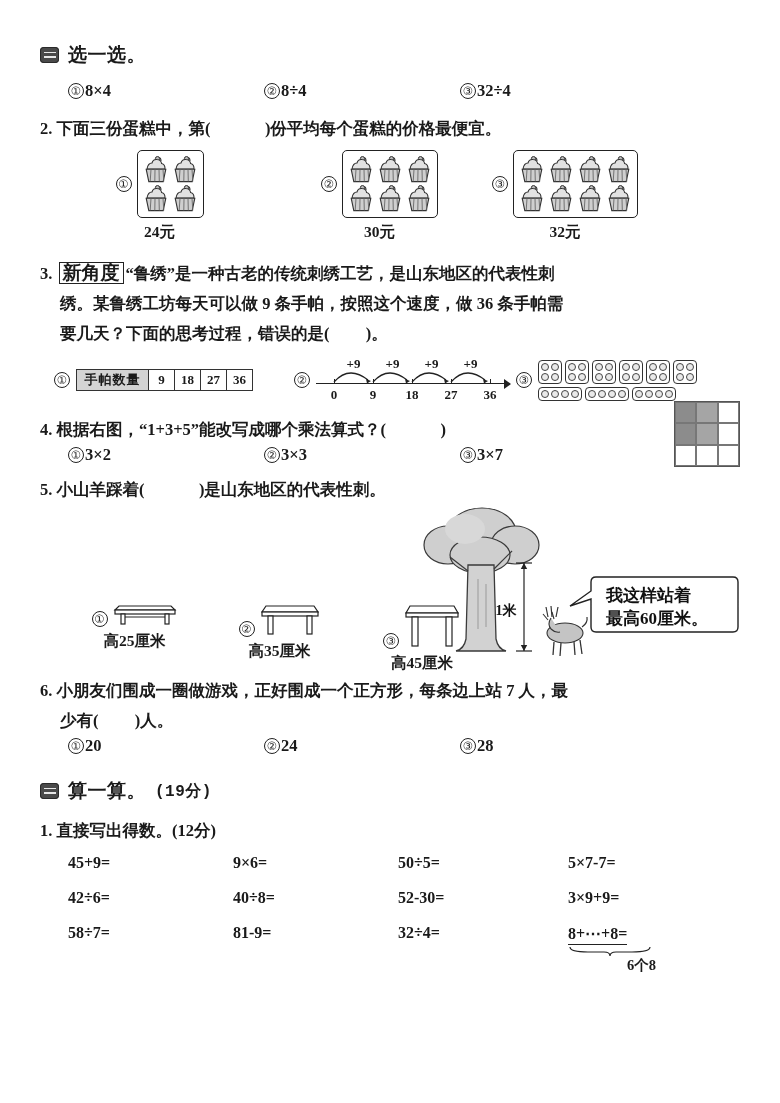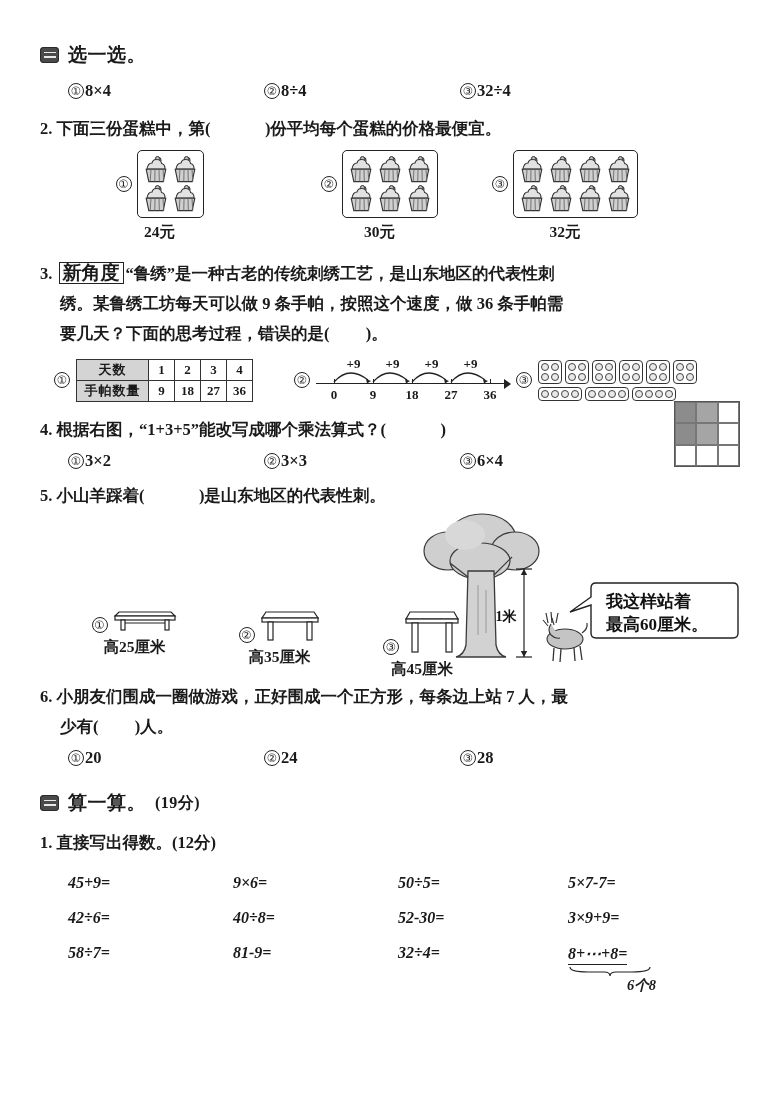--- a/index.html
+++ b/index.html
@@ -11,21 +11,21 @@
     font-family: "Liberation Serif", "DejaVu Serif", serif;
     color: #1a1a1a;
     position: relative;
     overflow: hidden;
   }
   .page { position: relative; width: 780px; height: 1103px; padding: 0 40px; }
 
   
   .section-head {
     display: flex; align-items: center; gap: 9px;
-    font-size: 19px; font-weight: bold; letter-spacing: .5px;
+    font-size: 19px; font-weight: bold; letter-spacing: .5px; font-family: Liberation Mono, monospace;
   }
   .sec-icon {
     width: 19px; height: 16px; border-radius: 4px;
     background: #4a4a4a; position: relative; flex: none;
     box-shadow: inset 0 0 0 1px #2a2a2a;
   }
   .sec-icon::before, .sec-icon::after {
     content: ""; position: absolute; left: 3.5px; right: 3.5px;
     height: 1.6px; background: #e8e8e8;
   }
@@ -39,21 +39,21 @@
   .q-line { font-size: 16.5px; line-height: 30px; font-weight: bold; }
   .q-num { font-weight: bold; }
   .q-indent { padding-left: 20px; }
   .tag-box {
     display: inline-block; border: 1.3px solid #222; padding: 0px 3px;
     margin: 0 2px; line-height: 20px; font-size: 19px;
   }
   .blank-paren { letter-spacing: 14px; }
 
   
-  .opts { display: flex; padding-left: 28px; margin-top: 6px; }
+  .opts { display: flex; padding-left: 28px; margin-top: 0; }
   .opt { font-size: 16.5px; font-weight: bold; }
   .opt.c1 { width: 196px; }
   .opt.c2 { width: 196px; }
 
   .circ {
     display: inline-block; width: 16px; height: 16px; line-height: 14px;
     border: 1.3px solid #222; border-radius: 50%; text-align: center;
     font-size: 11.5px; font-weight: normal; vertical-align: 1px; margin-right: 1px;
     font-family: "Liberation Sans", sans-serif;
   }
@@ -118,21 +118,21 @@
   .stool-item { display: flex; flex-direction: column; align-items: center; }
   .stool-item.s1 { width: 145px; }
   .stool-item.s2 { width: 145px; }
   .stool-item.s3 { width: 140px; }
   .stool-top-row { display: flex; align-items: flex-end; gap: 3px; }
   .stool-cap { font-size: 15.5px; font-weight: bold; margin-top: 4px; }
 
   .tree-scene { position: absolute; right: 0px; top: -8px; width: 320px; height: 168px; }
 
   
-  .calc-block { padding-left: 28px; margin-top: 16px; font-style: italic; }
+  .calc-block { padding-left: 28px; margin-top: 8px; }
   .calc-row { display: flex; margin-bottom: 17px; }
   .calc-cell { font-size: 16px; font-weight: bold; }
   .calc-cell.k1 { width: 165px; }
   .calc-cell.k2 { width: 165px; }
   .calc-cell.k3 { width: 170px; }
   .brace-cell { position: relative; }
   .brace-underline { display: inline-block; border-bottom: 1.3px solid #222; padding-bottom: 1px; }
   .brace-lbl { font-size: 14.5px; text-align: right; width: 86px; margin-top: 12px; margin-left: 2px; font-weight: bold; }
 </style>
 </head>
@@ -387,27 +387,20 @@
     <div class="q-line q-indent">
       <span>要几天？下面的思考过程，错误的是(</span><span class="blank-paren">&nbsp;&nbsp;</span><span>)。</span>
     </div>
 
     <div class="q3-figs">
 
       <div class="fig-wrap f1">
         <span class="circ">①</span>
         <table class="daytab">
           <tbody>
-              <tr>
-            <td class="lbl">天数</td>
-            <td class="val">1</td>
-            <td class="val">2</td>
-            <td class="val">3</td>
-            <td class="val">4</td>
-          </tr>
           <tr>
             <td class="lbl">手帕数量</td>
             <td class="val">9</td>
             <td class="val">18</td>
             <td class="val">27</td>
             <td class="val">36</td>
           </tr>
         </tbody>
           </table>
       </div>
@@ -511,21 +504,21 @@
   </div>
 
   <div class="q q4-wrap" style="margin-top:12px;">
     <div class="q-line">
       <span class="q-num">4.</span>
       <span>根据右图，“1+3+5”能改写成哪个乘法算式？(</span><span class="blank-paren">&nbsp;&nbsp;&nbsp;</span><span>)</span>
     </div>
     <div class="opts">
       <span class="opt c1"><span class="circ">①</span><span>3×2</span></span>
       <span class="opt c2"><span class="circ">②</span><span>3×3</span></span>
-      <span class="opt"><span class="circ">③</span><span>6×4</span></span>
+      <span class="opt"><span class="circ">③</span><span>3×7</span></span>
     </div>
     <div class="grid33" id="grid33">
         <div class="cell-dark"></div>
         <div class="cell-mid"></div>
         <div></div>
         <div class="cell-dark"></div>
         <div class="cell-mid"></div>
         <div></div>
         <div></div>
         <div></div>

